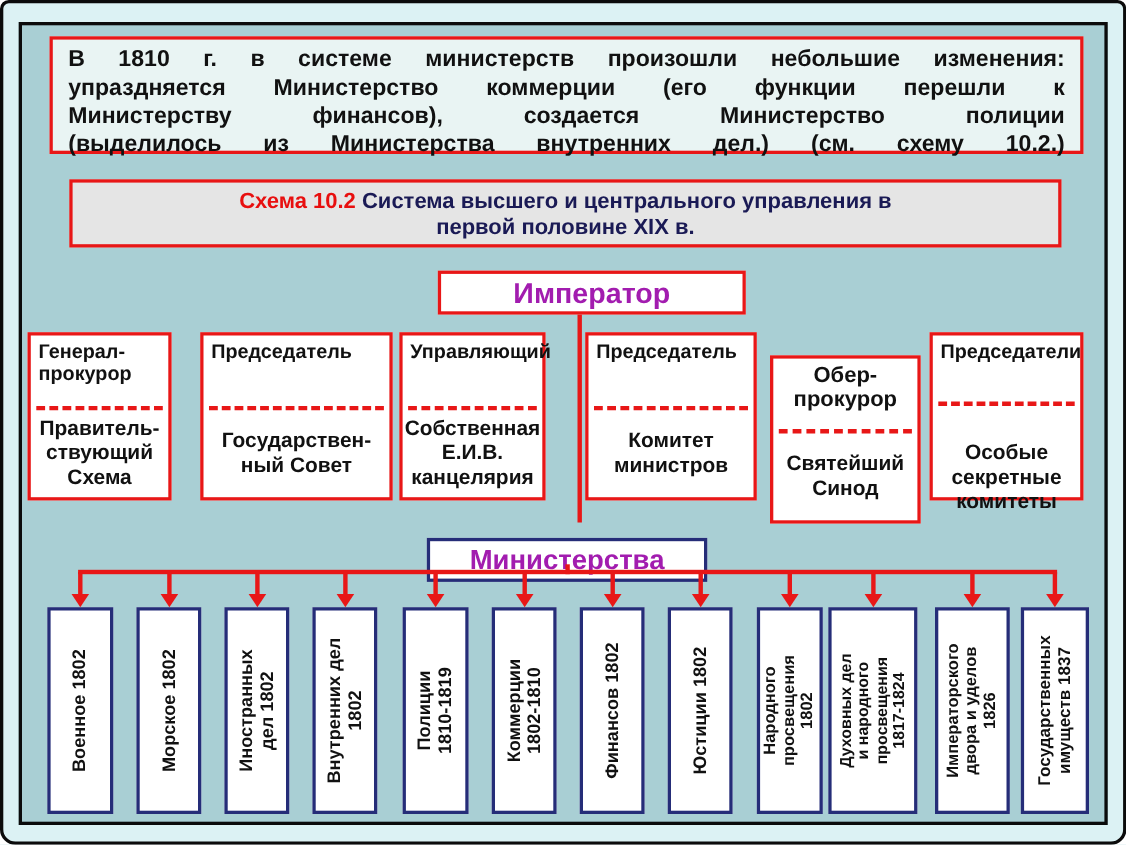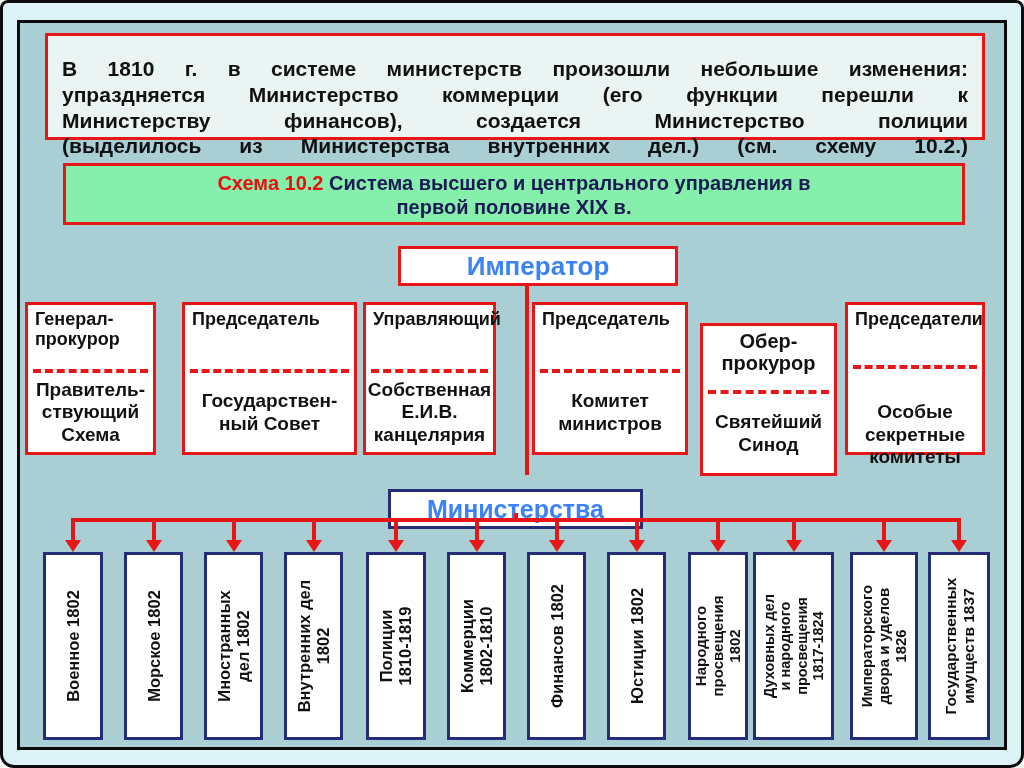--- a/index.html
+++ b/index.html
@@ -15,36 +15,36 @@
     border-radius:8px 8px 14px 14px;
   }
   .frame{
     left:17px;top:20px;width:990px;height:730px;
     background:#a9cfd4;border:3px solid #0b0b0b;
   }
   
   .info{
     left:45px;top:33px;width:940px;height:107px;
     background:#e9f4f3;border:3px solid #e81717;
-    padding:20px 14px 0 14px;
+    padding:5px 14px 0 14px;
     font-weight:bold;font-size:21px;line-height:1.23;color:#111;
     white-space:pre-line;text-align:justify;text-align-last:justify;
   }
   
   .schemehdr{
     left:63px;top:163px;width:902px;height:62px;
-    background:#86efac;border:3px solid #e81717;
+    background:#e5e5e5;border:3px solid #e81717;
     text-align:center;padding-top:5px;
     font-weight:bold;font-size:20px;line-height:1.22;
   }
   .schemehdr .lbl{color:#e80f0f;}
   .schemehdr .ttl{color:#1a1a55;white-space:pre-line;}
   
   .node{
-    background:#ffffff;text-align:center;color:#3b82f6;font-weight:bold;
+    background:#ffffff;text-align:center;color:#a21caf;font-weight:bold;
     display:flex;align-items:center;justify-content:center;
   }
   .emperor{left:398px;top:246px;width:280px;height:40px;border:3px solid #e81717;font-size:26px;}
   .ministries{left:388px;top:473px;width:255px;height:40px;border:3px solid #252d78;font-size:25px;margin-top:16px;}
   
   .l2box{
     top:302px;height:153px;background:#ffffff;border:3px solid #e81717;
     display:flex;flex-direction:column;color:#111;
   }
   .l2t{height:56px;padding:4px 7px;font-weight:bold;font-size:18px;line-height:1.12;white-space:pre-line;}

